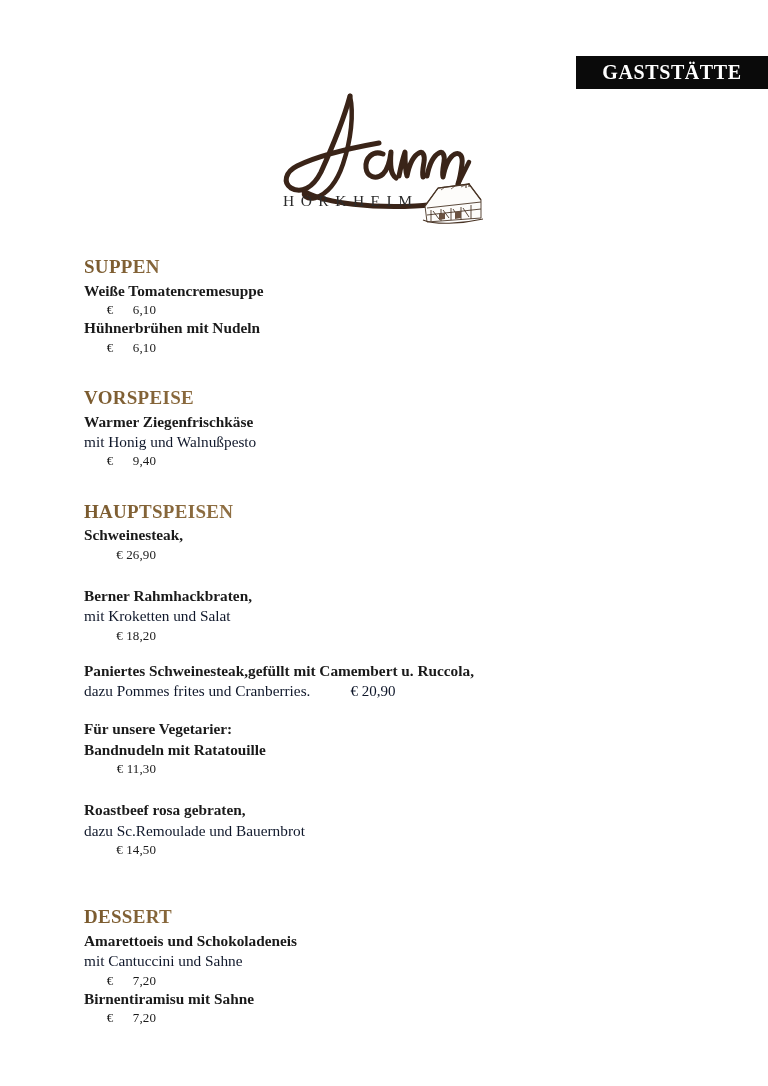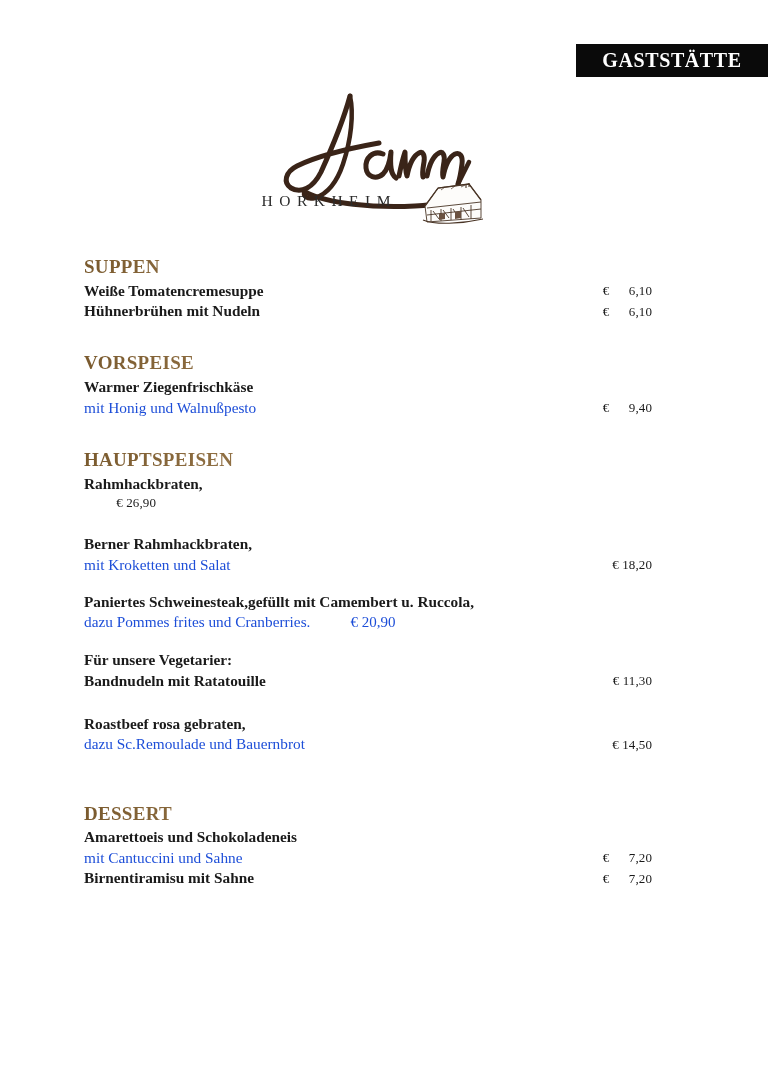--- a/index.html
+++ b/index.html
@@ -14,21 +14,21 @@
     overflow: hidden;
     font-family: "Liberation Serif", "DejaVu Serif", serif;
     color: #1a1a1a;
     -webkit-font-smoothing: antialiased;
   }
 
   
   .banner {
     position: absolute;
     left: 576px;
-    top: 44px;
+    top: 56px;
     width: 192px;
     height: 33px;
     background: #0a0a0a;
     display: flex;
     align-items: center;
     justify-content: center;
   }
   .banner-text {
     color: #ffffff;
     font-family: "Liberation Serif", "DejaVu Serif", serif;
@@ -45,20 +45,21 @@
     top: 88px;
     width: 250px;
     height: 140px;
   }
   .logo-svg { display: block; }
   .logo-wordmark {
     position: absolute;
     left: 0;
     top: 104px;
     width: 185px;
+    text-align: center;
     font-family: "Liberation Serif", "DejaVu Serif", serif;
     font-size: 15.5px;
     letter-spacing: 6.5px;
     text-indent: 6.5px;
     color: #2b2b2b;
     font-weight: 400;
   }
 
   
   .menu {
@@ -79,37 +80,38 @@
     background-clip: text;
     -webkit-text-fill-color: transparent;
     margin: 0 0 2px 0;
     line-height: 1.25;
     text-decoration: underline;
   }
 
   .item { margin: 0; }
   .row {
     display: flex;
-    align-items: center;
+    align-items: flex-start;
     line-height: 1.33;
+    flex-direction: column;
   }
   .row .name {
     flex: 1 1 auto;
     font-size: 15.3px;
     white-space: nowrap;
   }
   .row .price {
     flex: 0 0 auto;
     font-size: 13px;
     text-align: right;
     white-space: nowrap;
     letter-spacing: 0.1px;
   }
   .bold .name { font-weight: 700; }
-  .desc .name { font-weight: 400; color: #1d4ed8; }
+  .desc .name { font-weight: 400; color: #0f172a; }
 
   
   .price-narrow { width: 72px; }
   .price-sym   { display: inline-block; width: 26px; text-align: left; }
 
   
   .inline-price {
     display: inline-block;
     margin-left: 40px;
     font-size: 15px;
@@ -206,21 +208,21 @@
     </div>
   </div>
 
   <div class="gap-xl"></div>
 
   <div class="section">
     <div class="section-title">HAUPTSPEISEN</div>
 
     <div class="item">
       <div class="row bold">
-        <span class="name">Rahmhackbraten,</span>
+        <span class="name">Schweinesteak,</span>
       </div>
       <div class="row desc">
         <span class="price price-narrow"><span>€</span>&nbsp;<span>26,90</span></span>
       </div>
     </div>
 
     <div class="gap-lg"></div>
 
     <div class="item">
       <div class="row bold">

